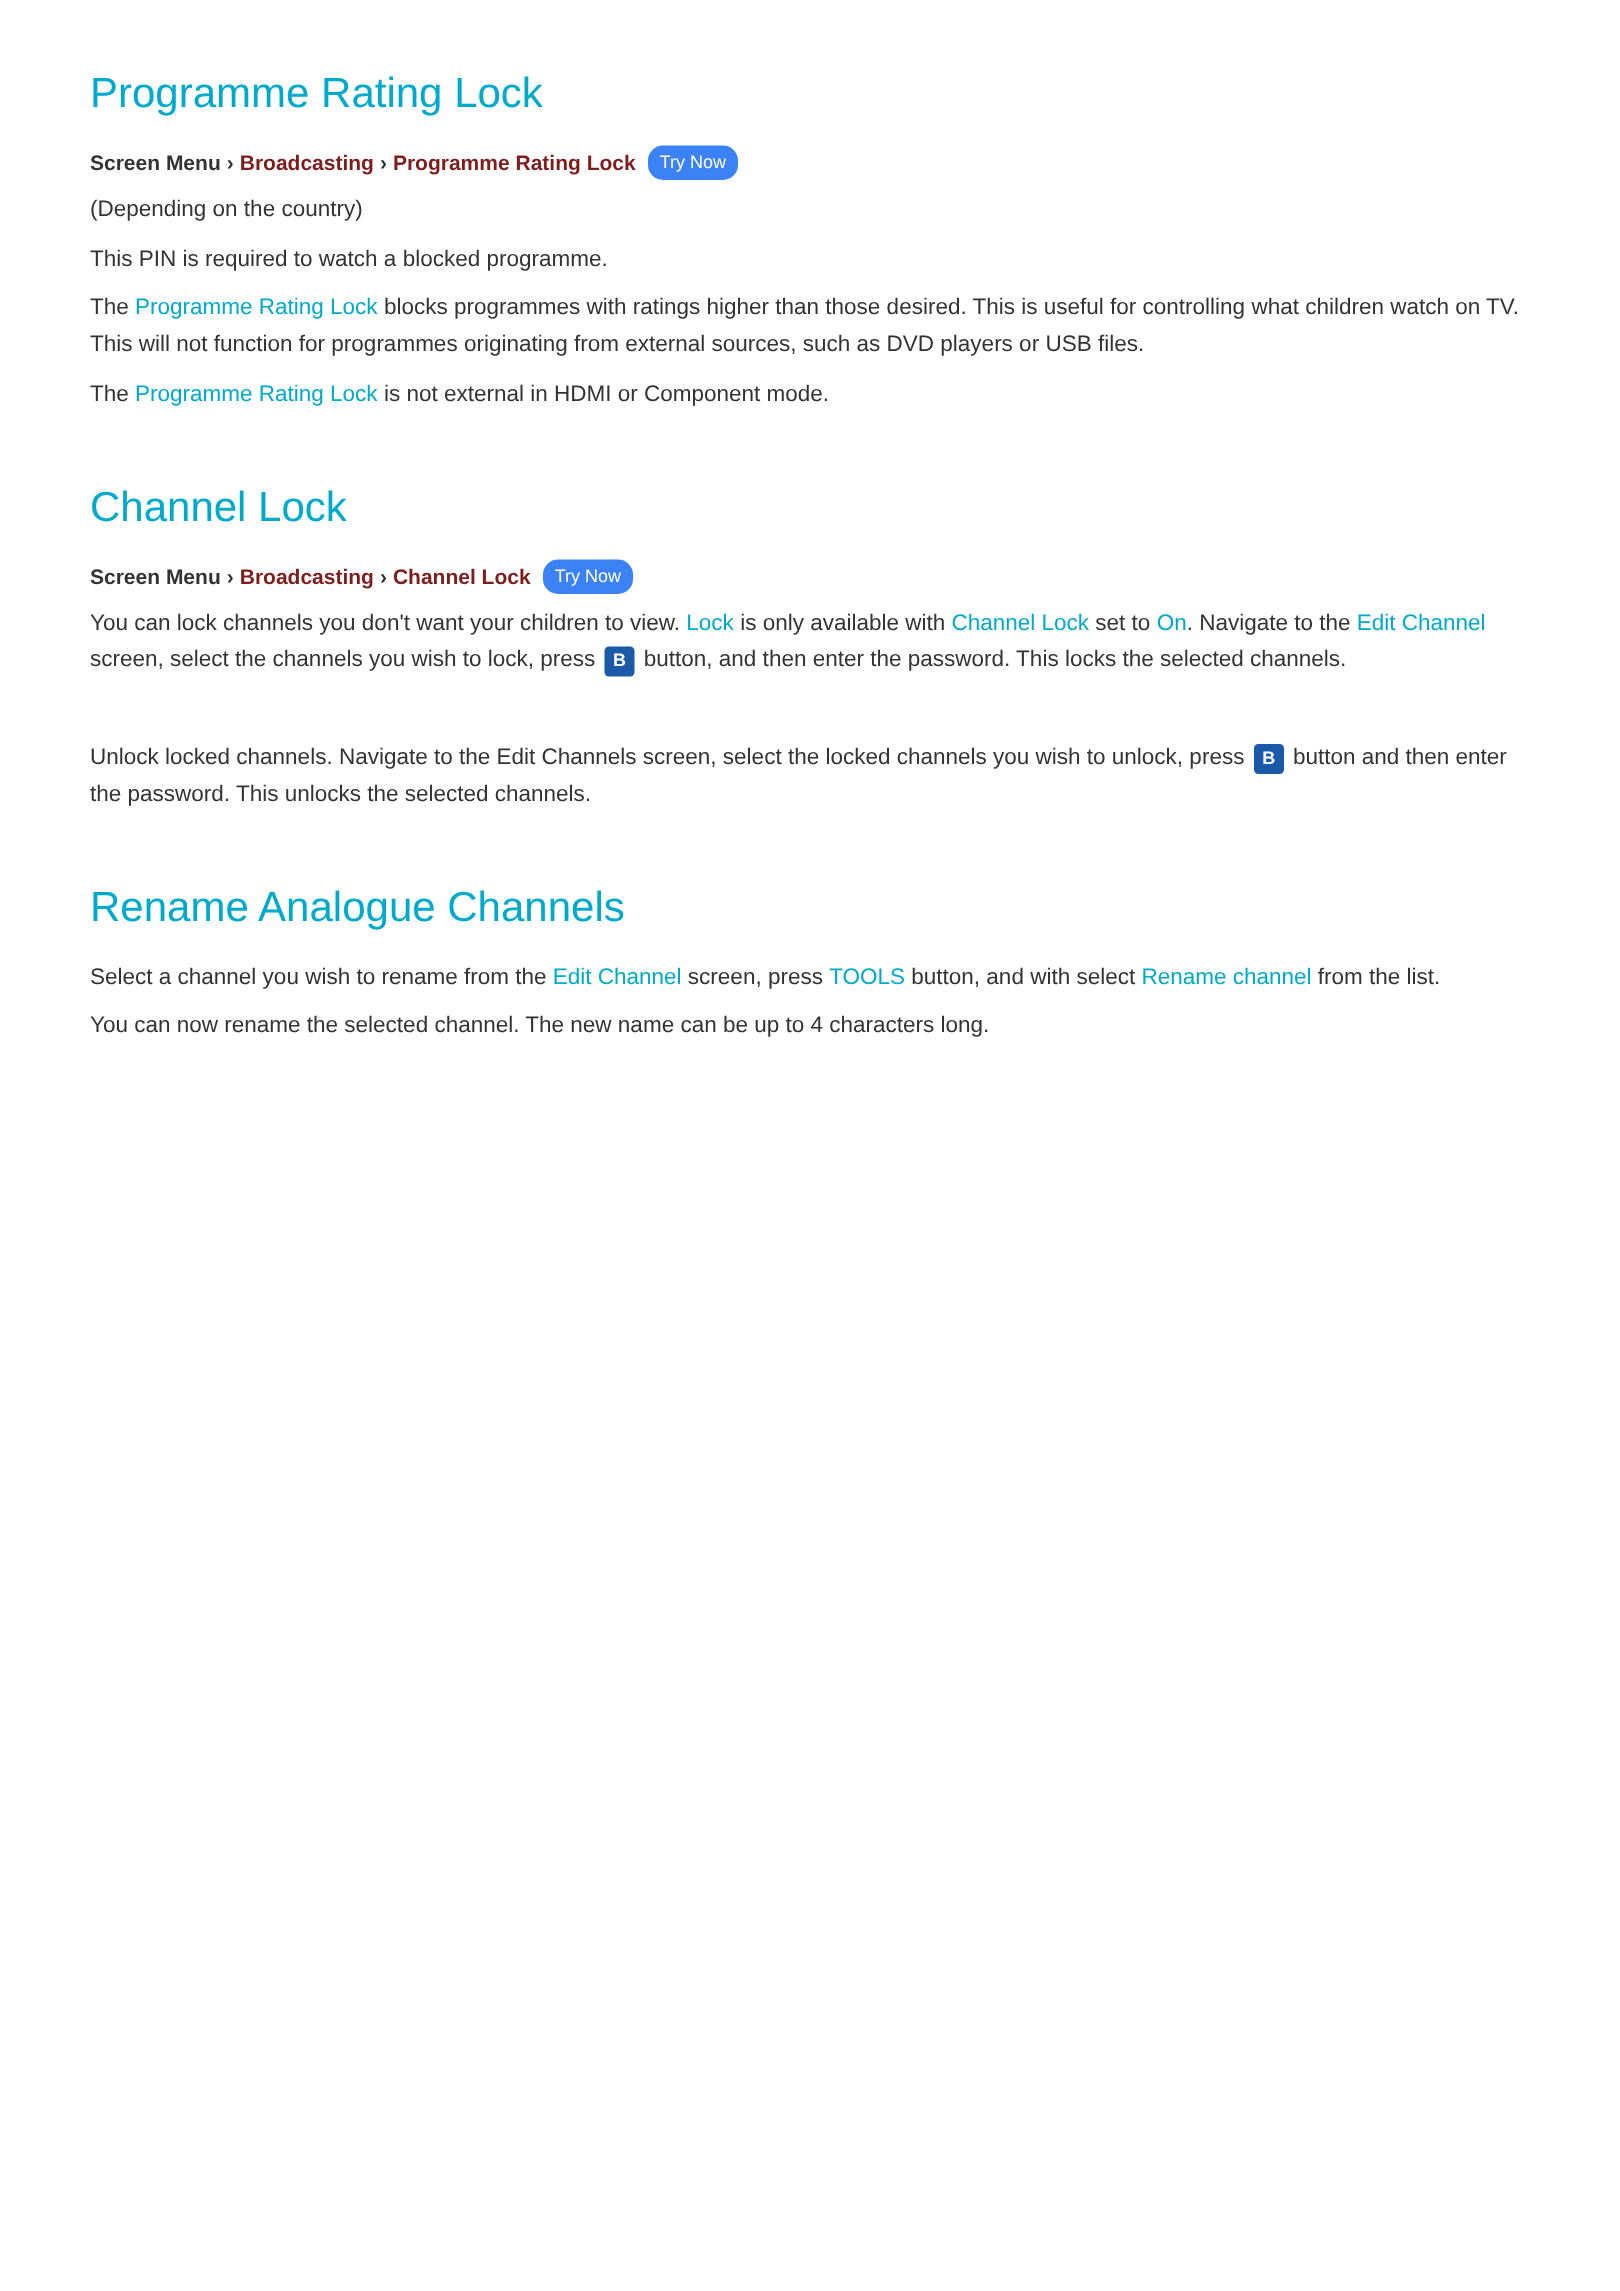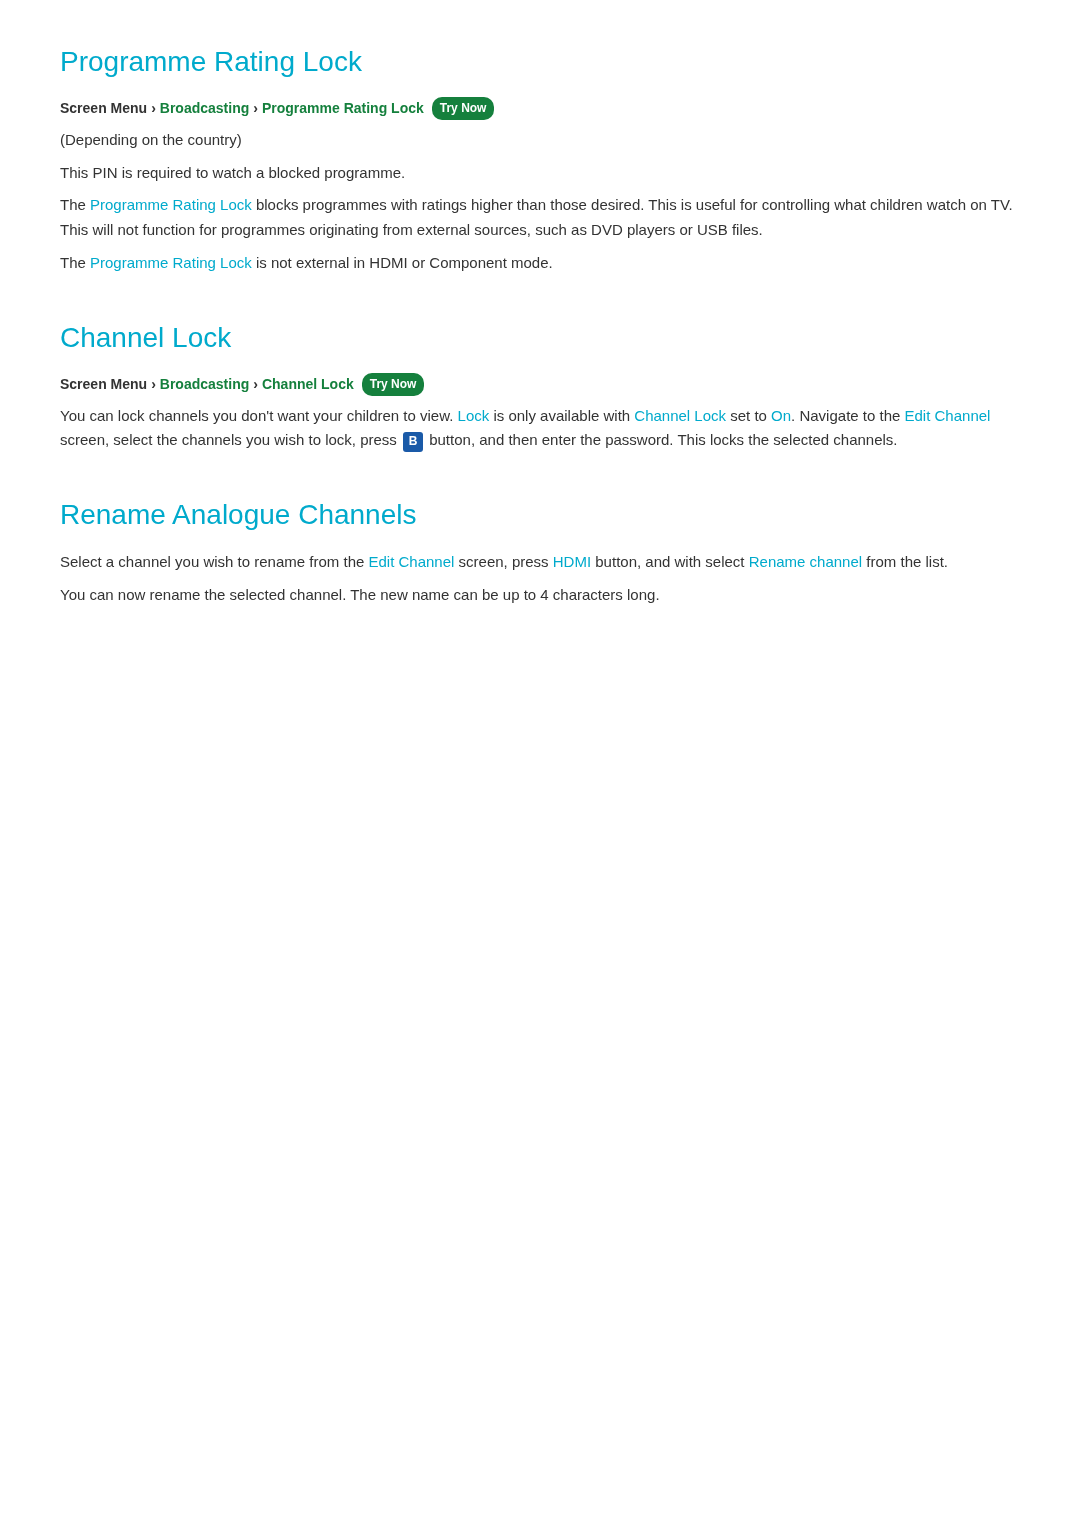--- a/index.html
+++ b/index.html
@@ -34,34 +34,34 @@
       font-weight: 600;
       color: #333333;
       margin-bottom: 8px;
       display: flex;
       align-items: center;
       gap: 4px;
       text-align: center;
     }
 
     .breadcrumb-link {
-      color: #15803d;
+      color: #7f1d1d;
     }
 
     .breadcrumb-sep {
       color: #333333;
       font-weight: 600;
     }
 
     .try-now-badge {
       display: inline-block;
-      background: #15803d;
+      background: #3b82f6;
       color: #ffffff;
       font-size: 12px;
-      font-weight: 700;
+      font-weight: 400;
       padding: 2px 8px;
       border-radius: 10px;
       margin-left: 4px;
     }
 
     .body-text {
       font-size: 15px;
       color: #333333;
       margin-bottom: 8px;
       line-height: 1.65;
@@ -115,19 +115,20 @@
         <span>Screen Menu</span>
         <span class="breadcrumb-sep"> › </span>
         <span class="breadcrumb-link">Broadcasting</span>
         <span class="breadcrumb-sep"> › </span>
         <span class="breadcrumb-link">Channel Lock</span>
         <span class="try-now-badge">Try Now</span>
       </div>
       <p class="body-text"><span>You can lock channels you don't want your children to view. </span><span class="inline-link">Lock</span><span> is only available with </span><span class="inline-link">Channel Lock</span><span> set to </span><span class="inline-link">On</span><span>. Navigate to the </span><span class="inline-link">Edit Channel</span><span> screen, select the channels you wish to lock, press </span><span class="b-button">B</span><span> button, and then enter the password. This locks the selected channels.</span></p>
     </div>
     <div class="section">
+      <p class="body-text"><span>Unlock locked channels. Navigate to the Edit Channels screen, select the locked channels you wish to unlock, press </span><span class="b-button">B</span><span> button and then enter the password. This unlocks the selected channels.</span></p>
     </div>
     <div class="section">
       <h2 class="section-title">Rename Analogue Channels</h2>
-      <p class="body-text"><span>Select a channel you wish to rename from the </span><span class="inline-link">Edit Channel</span><span> screen, press </span><span class="tools-text">HDMI</span><span> button, and with select </span><span class="inline-link">Rename channel</span><span> from the list.</span></p>
+      <p class="body-text"><span>Select a channel you wish to rename from the </span><span class="inline-link">Edit Channel</span><span> screen, press </span><span class="tools-text">TOOLS</span><span> button, and with select </span><span class="inline-link">Rename channel</span><span> from the list.</span></p>
       <p class="body-text"><span>You can now rename the selected channel. The new name can be up to 4 characters long.</span></p>
     </div>
   </div>
 
 </body></html>

